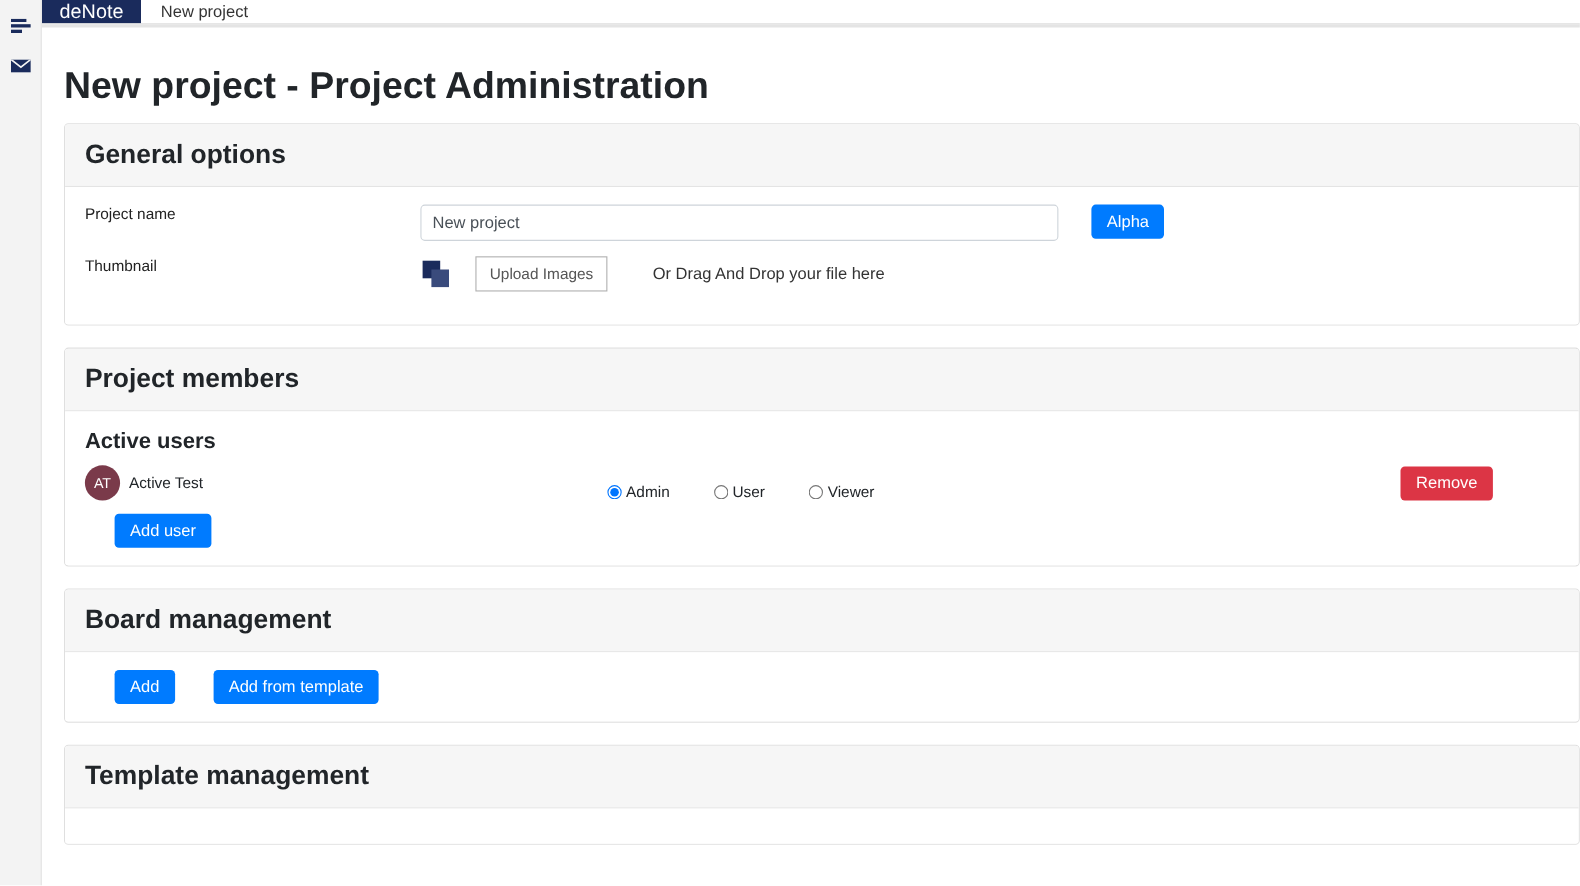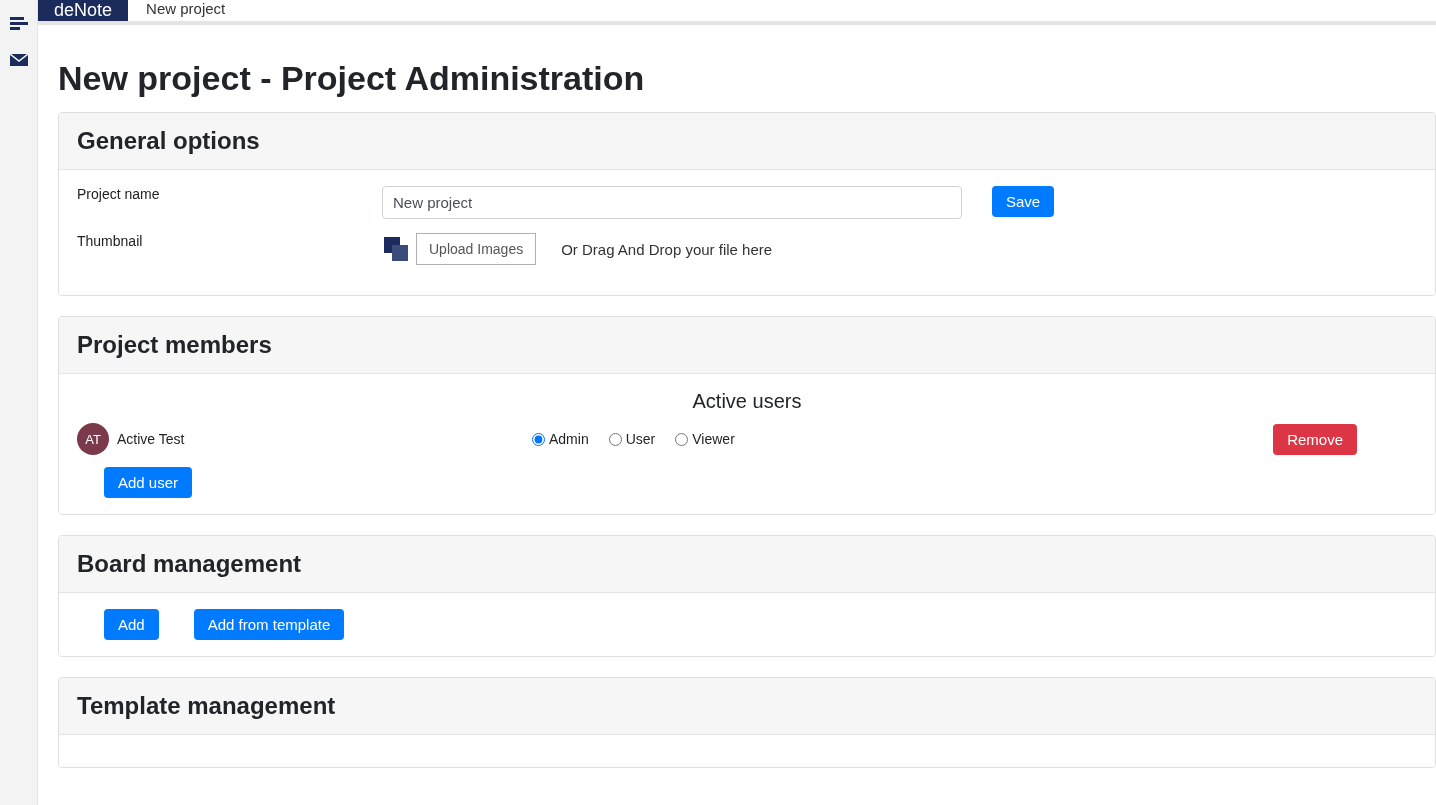--- a/index.html
+++ b/index.html
@@ -26,21 +26,21 @@
     display: flex;
     align-items: center;
     justify-content: center;
     color: #1a2b5c;
     cursor: pointer;
   }
   .main { flex: 1; display: flex; flex-direction: column; overflow: auto; }
   .topbar {
     height: 36px;
     display: flex;
-    align-items: flex-start;
+    align-items: center;
     border-bottom: 1px solid #e4e4e4;
     background: #ffffff;
   }
   .brand {
     background: #1a2b5c;
     color: #ffffff;
     padding: 0 16px;
     display: flex;
     align-items: center;
     font-size: 18px;
@@ -112,21 +112,21 @@
     background: #ffffff;
     color: #555;
     border: 1px solid #b0b0b0;
     padding: 7px 12px;
     font-size: 14px;
   }
   .save-btn { margin-left: 30px; }
   .thumb-row {
     display: flex;
     align-items: center;
-    gap: 6px;
+    gap: 22px;
   }
   .thumb-preview {
     width: 28px;
     height: 28px;
     position: relative;
   }
   .thumb-preview .sq1 {
     position: absolute;
     width: 16px; height: 16px;
     background: #1a2b5c;
@@ -138,27 +138,26 @@
     background: #3a4b7c;
     top: 10px; left: 10px;
   }
   .drag-text {
     font-size: 15px;
     color: #333;
     margin-left: 19px;
   }
   .subheading {
     font-size: 20px;
-    font-weight: 400;
+    font-weight: 700;
     margin-bottom: 10px;
-    text-align: center;
   }
   .user-row {
     display: flex;
-    align-items: center;
+    align-items: flex-end;
     margin-bottom: 12px;
   }
   .user-info {
     display: flex;
     align-items: center;
     width: 455px;
   }
   .avatar {
     width: 32px; height: 32px;
     border-radius: 50%;
@@ -174,20 +173,21 @@
     display: flex;
     gap: 20px;
     align-items: center;
     flex: 1;
   }
   .role-opt {
     display: flex;
     align-items: center;
     gap: 4px;
     font-size: 14px;
+    margin-left: 20px;
   }
   .role-opt input { margin: 0; }
   .remove-cell {
     margin-left: auto;
     padding-right: 60px;
   }
   .btn-row {
     display: flex;
     gap: 8px;
   }
@@ -220,21 +220,21 @@
 
     <div class="content">
       <h1 class="page-title">New project - Project Administration</h1>
 
       <div class="panel">
         <div class="panel-header">General options</div>
         <div class="panel-body">
           <div class="form-row">
             <div class="form-label">Project name</div>
             <input type="text" class="text-input" value="New project" style="">
-            <button class="btn btn-primary save-btn">Save</button>
+            <button class="btn btn-primary save-btn">Alpha</button>
           </div>
           <div class="form-row">
             <div class="form-label">Thumbnail</div>
             <div class="thumb-row">
               <div class="thumb-preview">
                 <div class="sq1"></div>
                   <div class="sq2"></div>
               </div>
               <button class="btn-outline">Upload Images</button>
               <span class="drag-text">Or Drag And Drop your file here</span>

